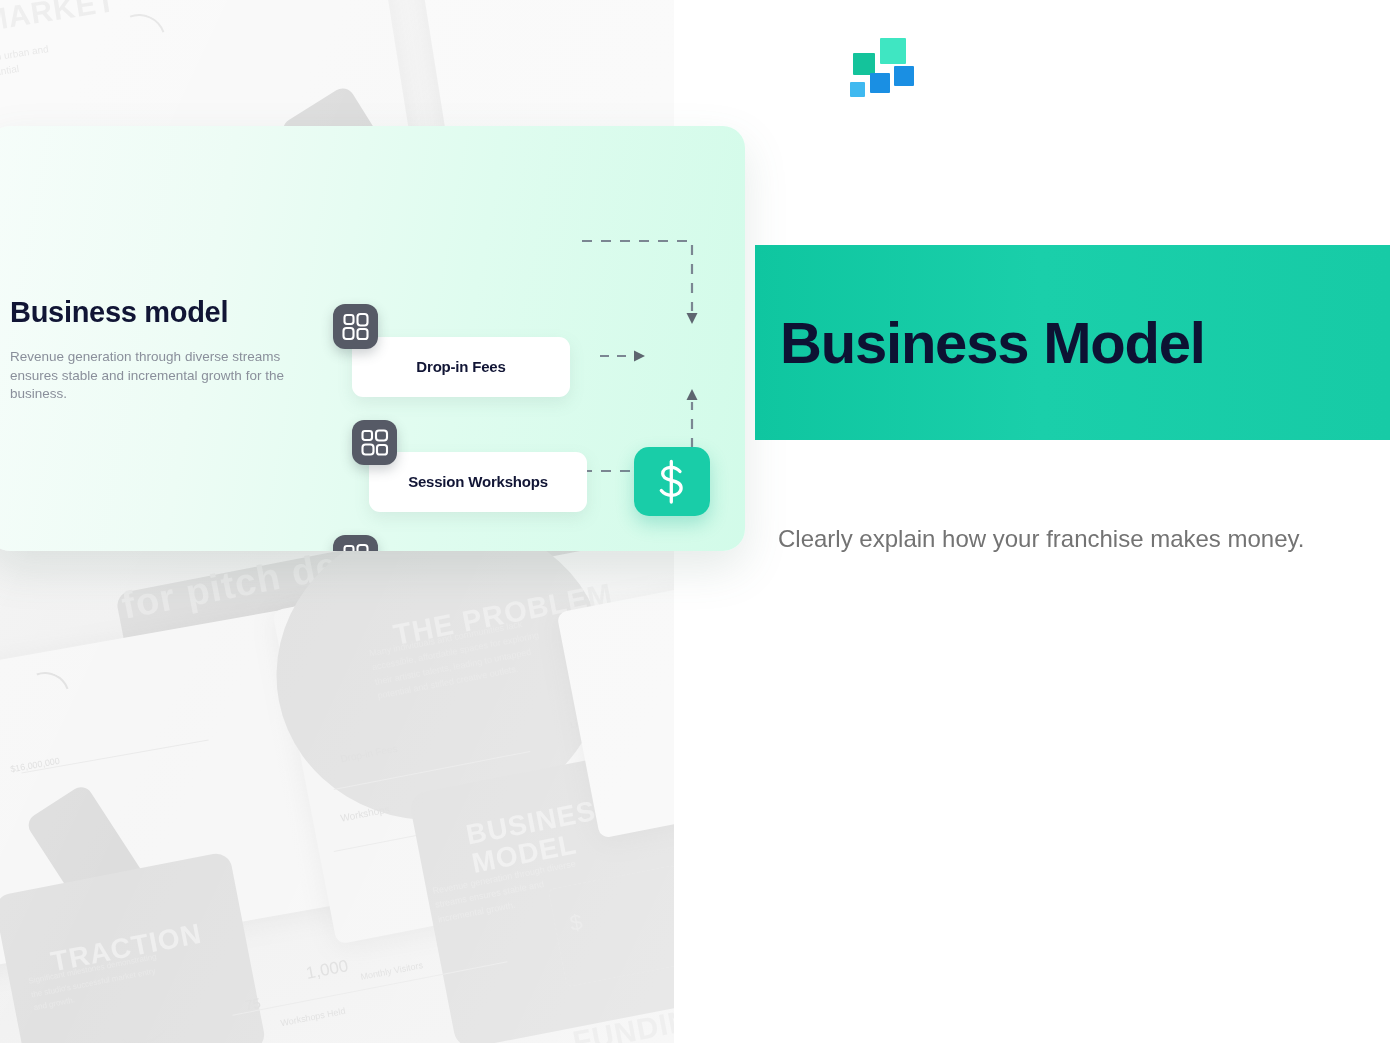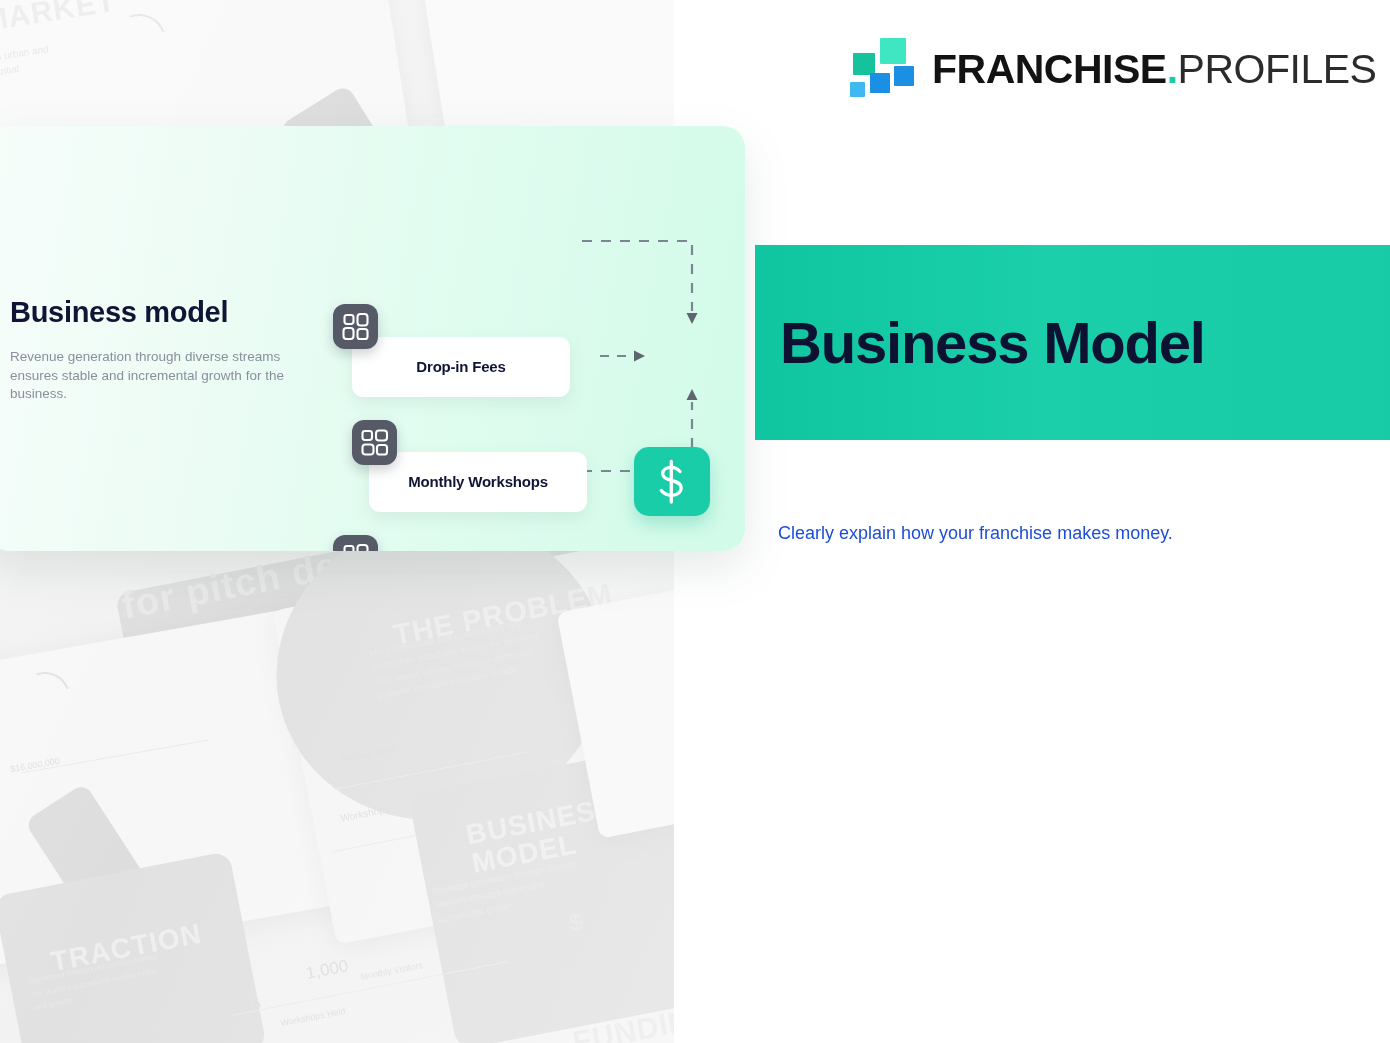--- a/index.html
+++ b/index.html
@@ -141,21 +141,21 @@
     display:flex; align-items:center;
   }
   .teal-band h1{
     margin-left:25px;
     font-size:58px; font-weight:bold; color:#0d1233;
     letter-spacing:-1.2px;
   }
 
   .body-copy{
     position:absolute; left:778px; top:520px; width:575px;
-    font-size:18px; line-height:1.55; color:#1d4ed8;
+    font-size:24px; line-height:1.55; color:#737373;
   }
   .body-copy p + p{ margin-top:34px; }
 </style>
 </head>
 <body>
 
 <div class="bg-collage">
 
   <div class="sheet" style="left:-120px; top:-70px; width:520px; height:330px; transform:rotate(-9deg);"></div>
   <div class="wtxt" style="left:-18px; top:-6px; font-size:30px; transform:rotate(-9deg); color:#dcdcdc;">MARKET</div>
@@ -245,21 +245,21 @@
   <div class="tile tile-1">
     <svg width="45" height="45" viewBox="0 0 45 45">
       <rect x="11.5" y="11" width="9" height="9" rx="2.4" fill="none" stroke="#ffffff" stroke-width="2.1"></rect>
       <rect x="24.5" y="10" width="10" height="11.5" rx="3" fill="none" stroke="#ffffff" stroke-width="2.1"></rect>
       <rect x="10.5" y="24" width="10" height="11" rx="3" fill="none" stroke="#ffffff" stroke-width="2.1"></rect>
       <rect x="24.5" y="25" width="10" height="10" rx="2.6" fill="none" stroke="#ffffff" stroke-width="2.1"></rect>
     </svg>
   </div>
 
   <div class="node node-2">
-    <span>Monthly Workshops</span>
+    <span>Session Workshops</span>
   </div>
   <div class="tile tile-2">
     <svg width="45" height="45" viewBox="0 0 45 45">
       <rect x="10.5" y="11" width="9.5" height="9" rx="2.4" fill="none" stroke="#ffffff" stroke-width="2.1"></rect>
       <rect x="24" y="10.5" width="11" height="10" rx="3" fill="none" stroke="#ffffff" stroke-width="2.1"></rect>
       <rect x="10.5" y="24.5" width="11" height="10" rx="3" fill="none" stroke="#ffffff" stroke-width="2.1"></rect>
       <rect x="25" y="25" width="10" height="9.5" rx="2.6" fill="none" stroke="#ffffff" stroke-width="2.1"></rect>
     </svg>
   </div>
 
@@ -281,23 +281,20 @@
 </div>
 
 <div class="logo-wrap">
   <div class="logo-mark">
     <i style="left:3px;  top:15px; width:22px; height:22px; background:#14c39b;"></i>
     <i style="left:30px; top:0px;  width:26px; height:26px; background:#3fe6c2;"></i>
     <i style="left:20px; top:35px; width:20px; height:20px; background:#1a8fe3;"></i>
     <i style="left:44px; top:28px; width:20px; height:20px; background:#1a8fe3;"></i>
     <i style="left:0px;  top:44px; width:15px; height:15px; background:#3fb9f0;"></i>
   </div>
-  <div class="logo-text">
-    <span class="a">FRANCHISE</span><span class="dot">.</span><span class="b">PROFILES</span>
-  </div>
 </div>
 
 <div class="teal-band">
   <h1>Business Model</h1>
 </div>
 
 <div class="body-copy">
   <p>Clearly explain how your franchise makes money.</p>
 </div>
 

